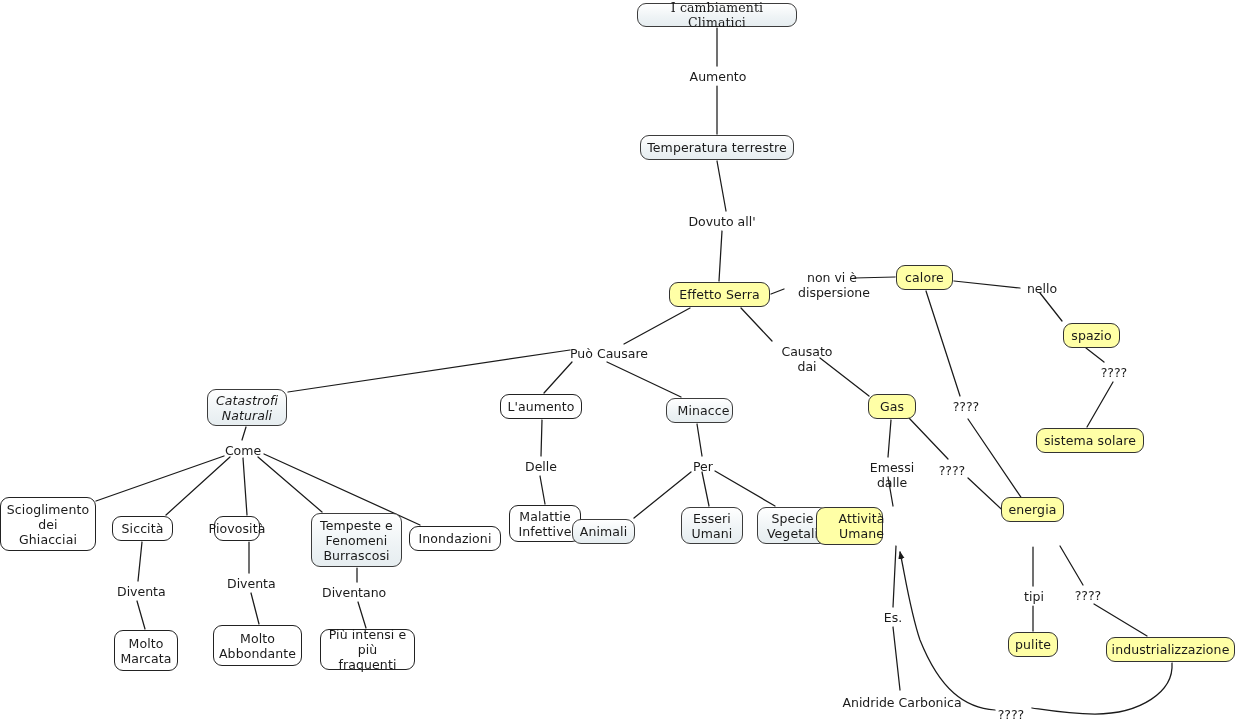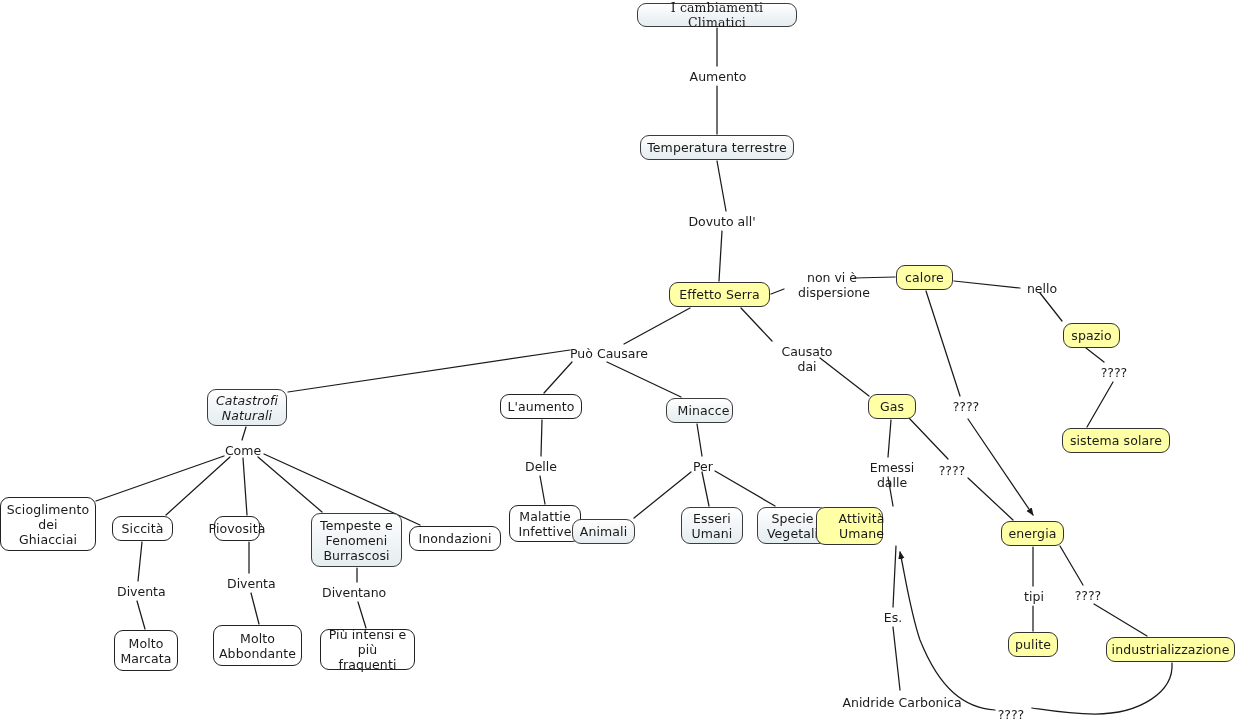--- a/index.html
+++ b/index.html
@@ -166,21 +166,21 @@
   <div class="node blue serif" style="left:637px;top:3px;width:160px;height:24px;">I cambiamenti Climatici</div>
 
   <div class="node blue" style="left:640px;top:135px;width:154px;height:25px;">Temperatura terrestre</div>
 
   <div class="node yellow" style="left:669px;top:282px;width:101px;height:25px;">Effetto Serra</div>
 
   <div class="node yellow" style="left:896px;top:265px;width:57px;height:25px;">calore</div>
 
   <div class="node yellow" style="left:1040px;top:323px;width:57px;height:25px;margin-left:23px;">spazio</div>
 
-  <div class="node yellow" style="left:1036px;top:428px;width:108px;height:25px;margin-left:26px;">sistema solare</div>
+  <div class="node yellow" style="left:1036px;top:428px;width:108px;height:25px;">sistema solare</div>
 
   <div class="node blue" style="left:207px;top:389px;width:80px;height:37px;font-style:italic;">Catastrofi
 Naturali</div>
 
   <div class="node white" style="left:500px;top:394px;width:82px;height:25px;">L'aumento</div>
 
   <div class="node blue" style="left:666px;top:398px;width:67px;height:25px;padding-left:14px;">Minacce</div>
 
   <div class="node yellow" style="left:868px;top:394px;width:48px;height:25px;">Gas</div>
 
@@ -205,21 +205,21 @@
 
   <div class="node blue" style="left:681px;top:507px;width:62px;height:37px;">Esseri
 Umani</div>
 
   <div class="node blue" style="left:757px;top:507px;width:71px;height:37px;">Specie
 Vegetali</div>
 
   <div class="node yellow" style="left:816px;top:507px;width:67px;height:38px;padding-left:30px;">Attività
 Umane</div>
 
-  <div class="node yellow" style="left:1001px;top:521px;width:63px;height:25px;">energia</div>
+  <div class="node yellow" style="left:1001px;top:497px;width:63px;height:25px;">energia</div>
 
   <div class="node yellow" style="left:1008px;top:632px;width:50px;height:25px;">pulite</div>
 
   <div class="node yellow" style="left:1106px;top:637px;width:129px;height:25px;">industrializzazione</div>
 
   <div class="node white" style="left:114px;top:630px;width:64px;height:41px;">Molto
 Marcata</div>
 
   <div class="node white" style="left:213px;top:625px;width:89px;height:41px;">Molto
 Abbondante</div>

